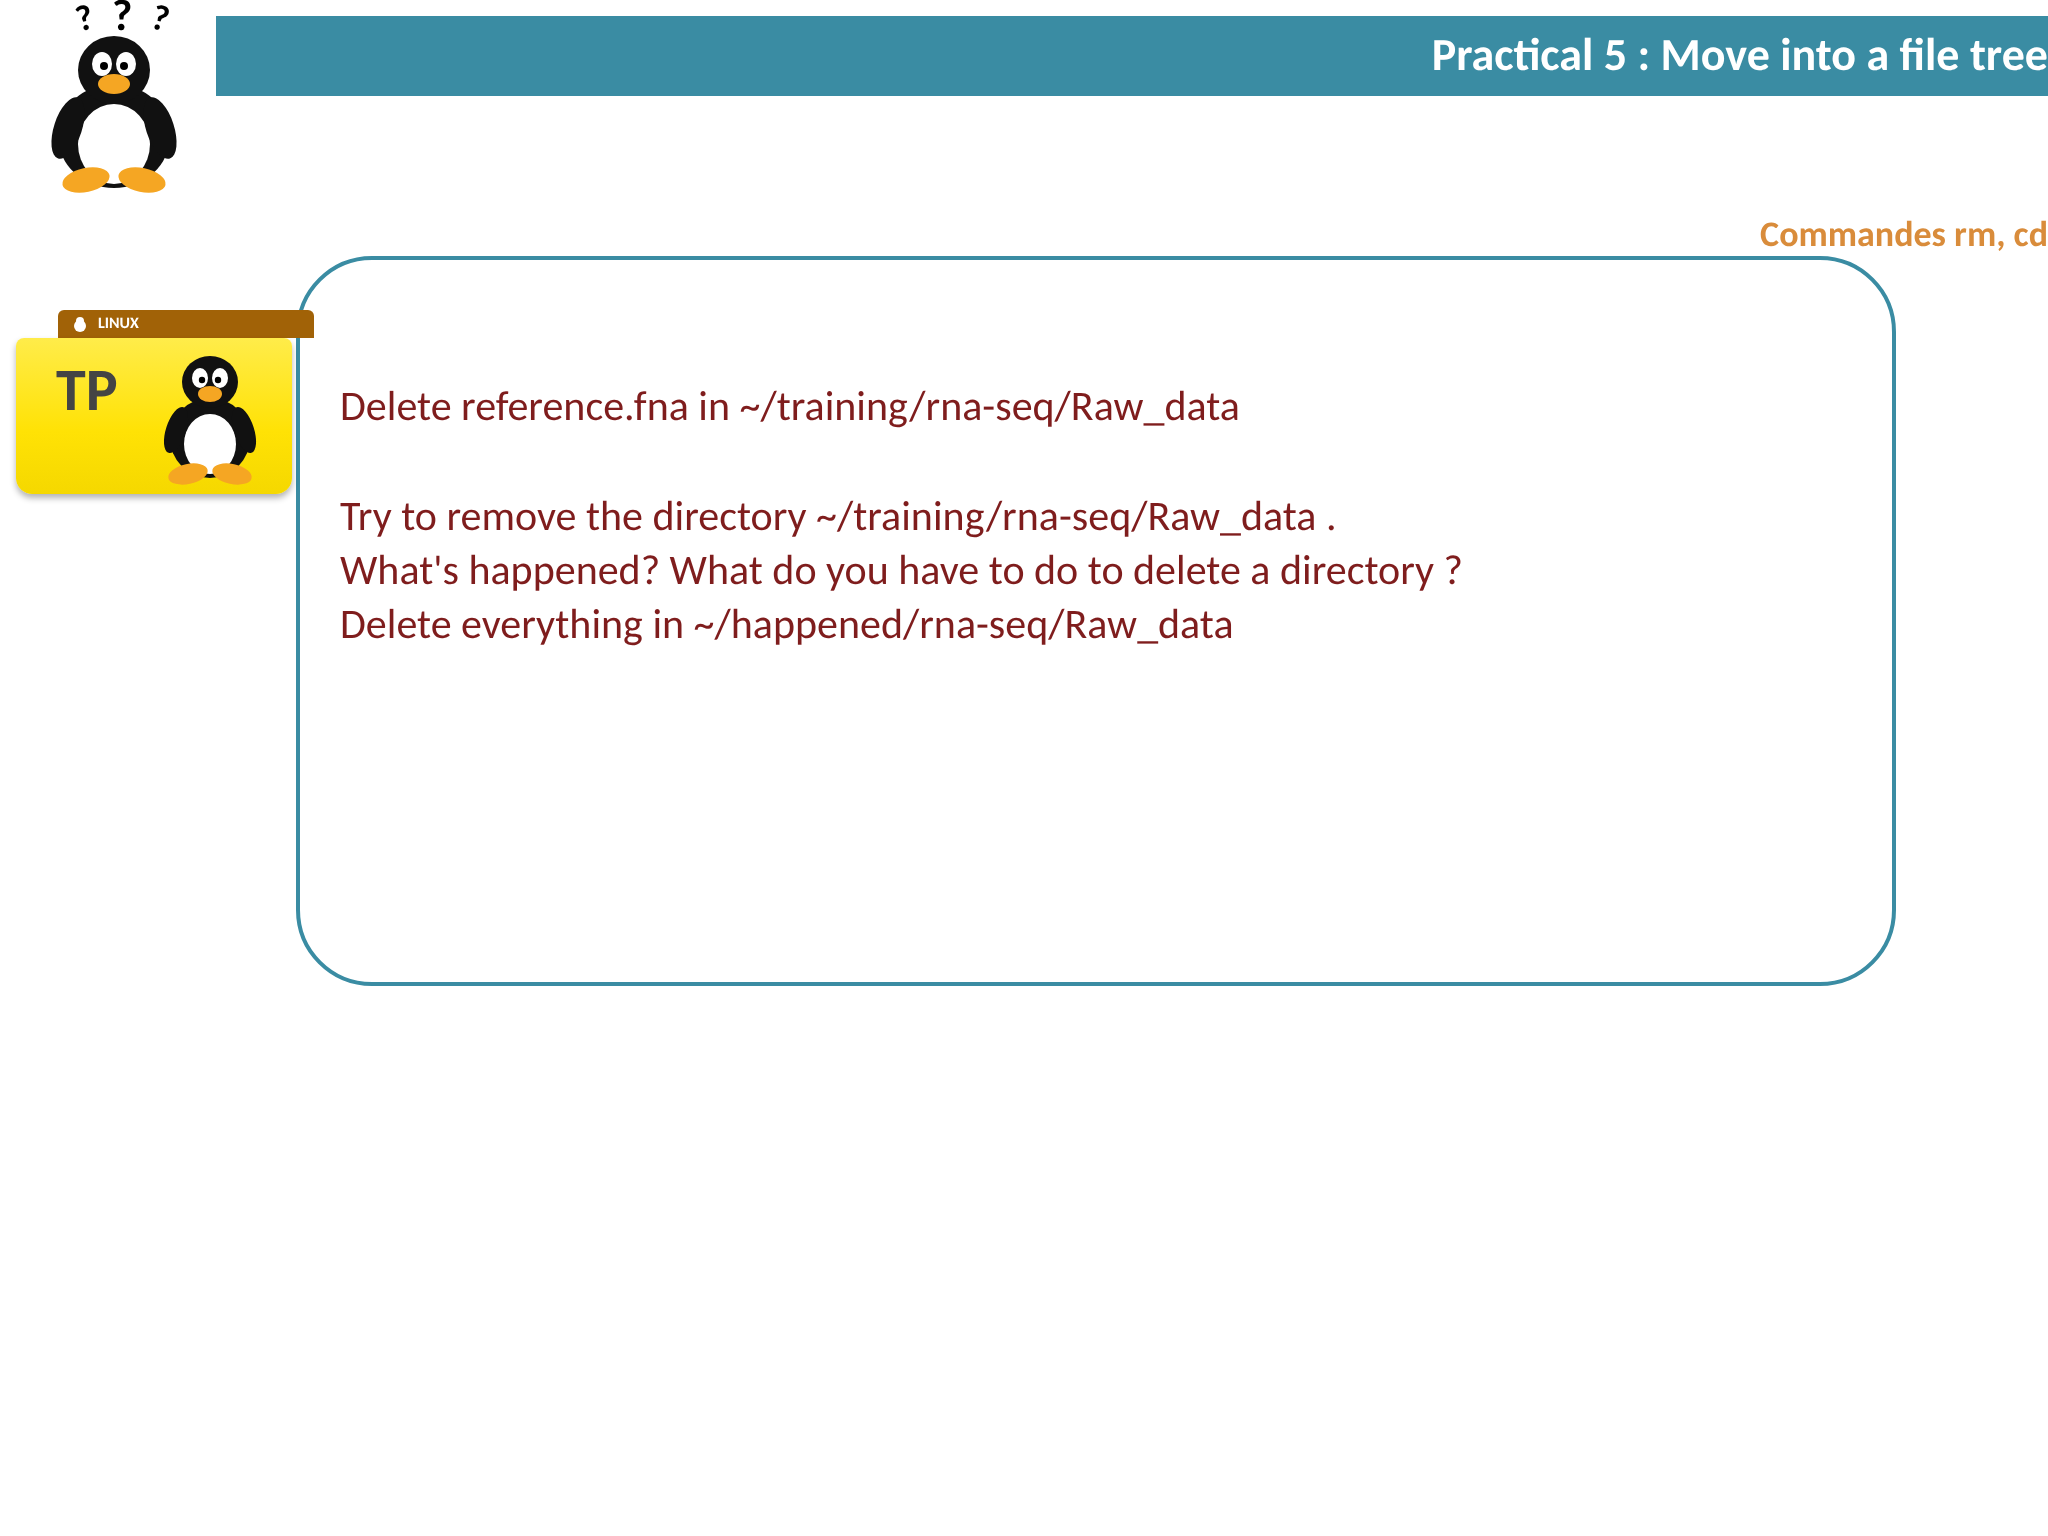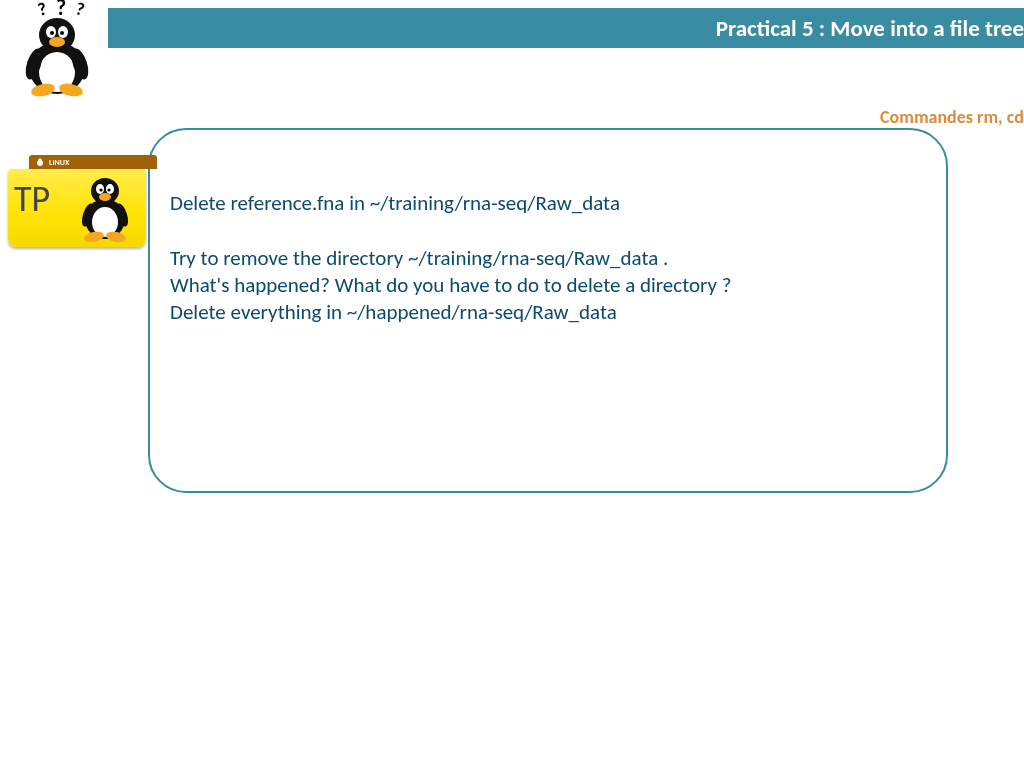--- a/index.html
+++ b/index.html
@@ -52,21 +52,21 @@
     top: 128px;
     left: 148px;
     width: 800px;
     height: 365px;
     border: 2px solid #3a8ca3;
     border-radius: 38px;
     padding: 60px 20px 20px 20px;
   }
   .content-text {
     font-size: 21px;
-    color: #0c4a6e;
+    color: #7f1d1d;
     line-height: 1.3;
   }
   .tp-folder {
     position: absolute;
     top: 155px;
     left: 8px;
     width: 138px;
     height: 92px;
   }
   .folder-tab {
@@ -93,23 +93,23 @@
     left: 0;
     width: 138px;
     height: 78px;
     background: linear-gradient(180deg, #ffec4a 0%, #ffe205 60%, #f5d800 100%);
     border-radius: 4px 4px 8px 8px;
     box-shadow: 0 2px 3px rgba(0,0,0,0.3);
   }
   .tp-label {
     position: absolute;
     top: 8px;
-    left: 6px;
-    font-size: 36px;
-    font-weight: 400;
+    left: 20px;
+    font-size: 30px;
+    font-weight: 700;
     color: #444;
   }
   .mini-tux { position: absolute; right: 10px; top: -4px; }
 </style>
 </head>
 <body>
 
 <div class="mascot">
   <span class="qmark" style="top:-2px; left:28px; font-size:18px; transform:rotate(-15deg)">?</span>
   <span class="qmark" style="top:-6px; left:46px; font-size:22px;">?</span>

